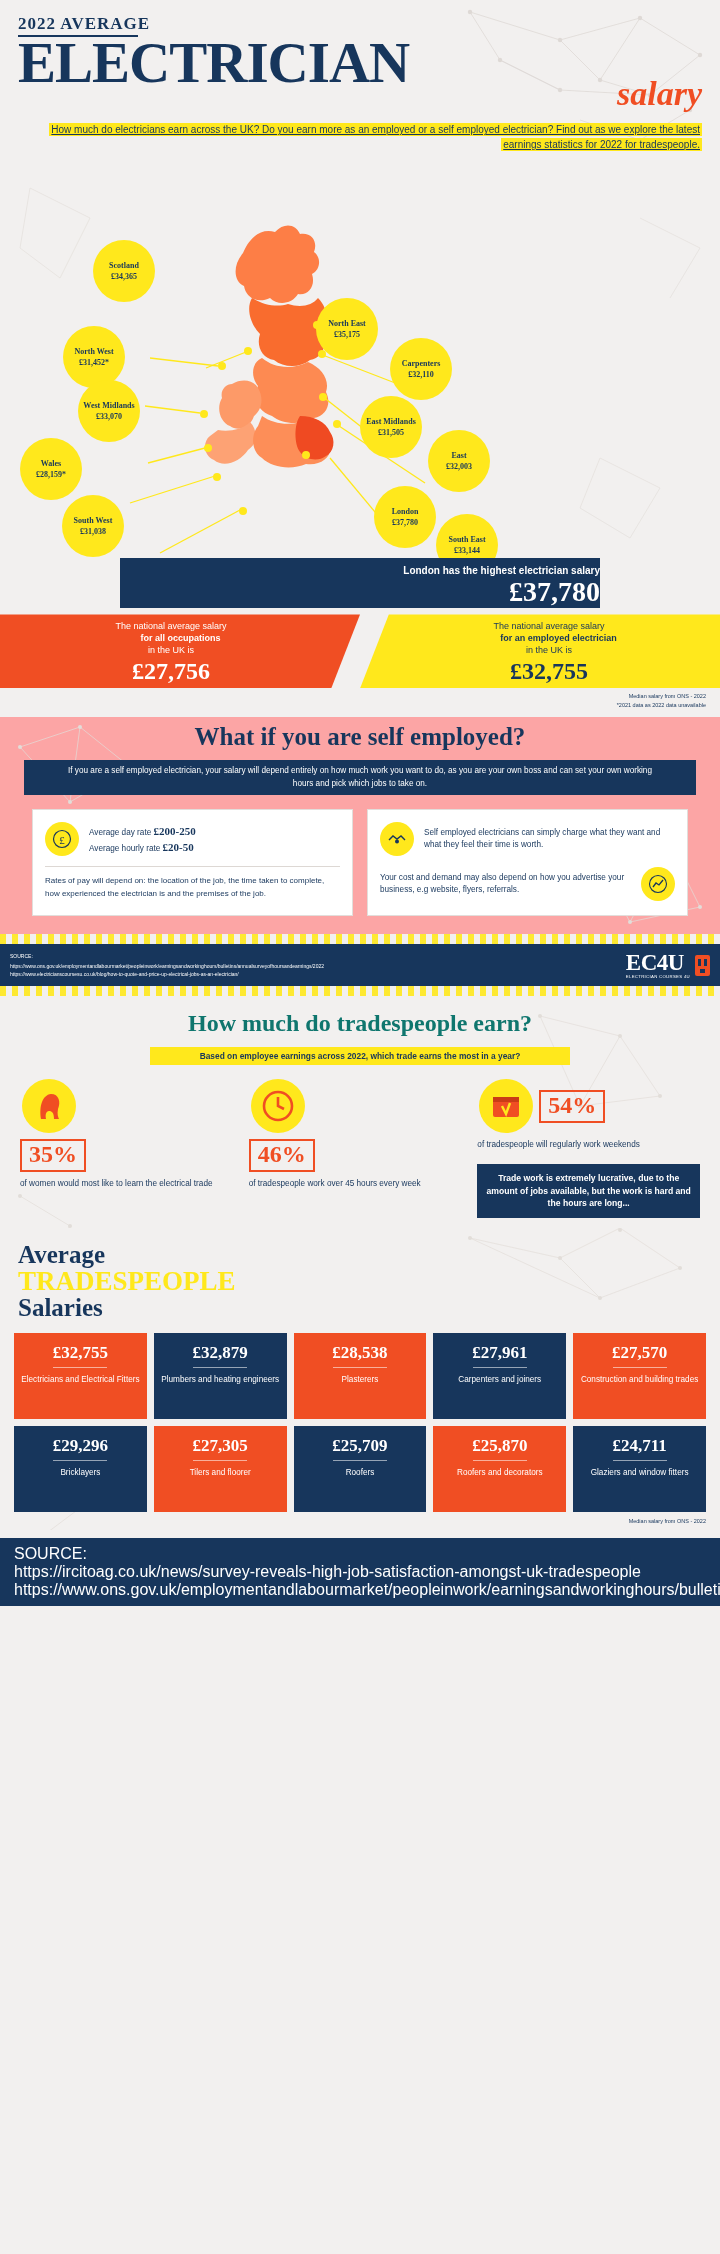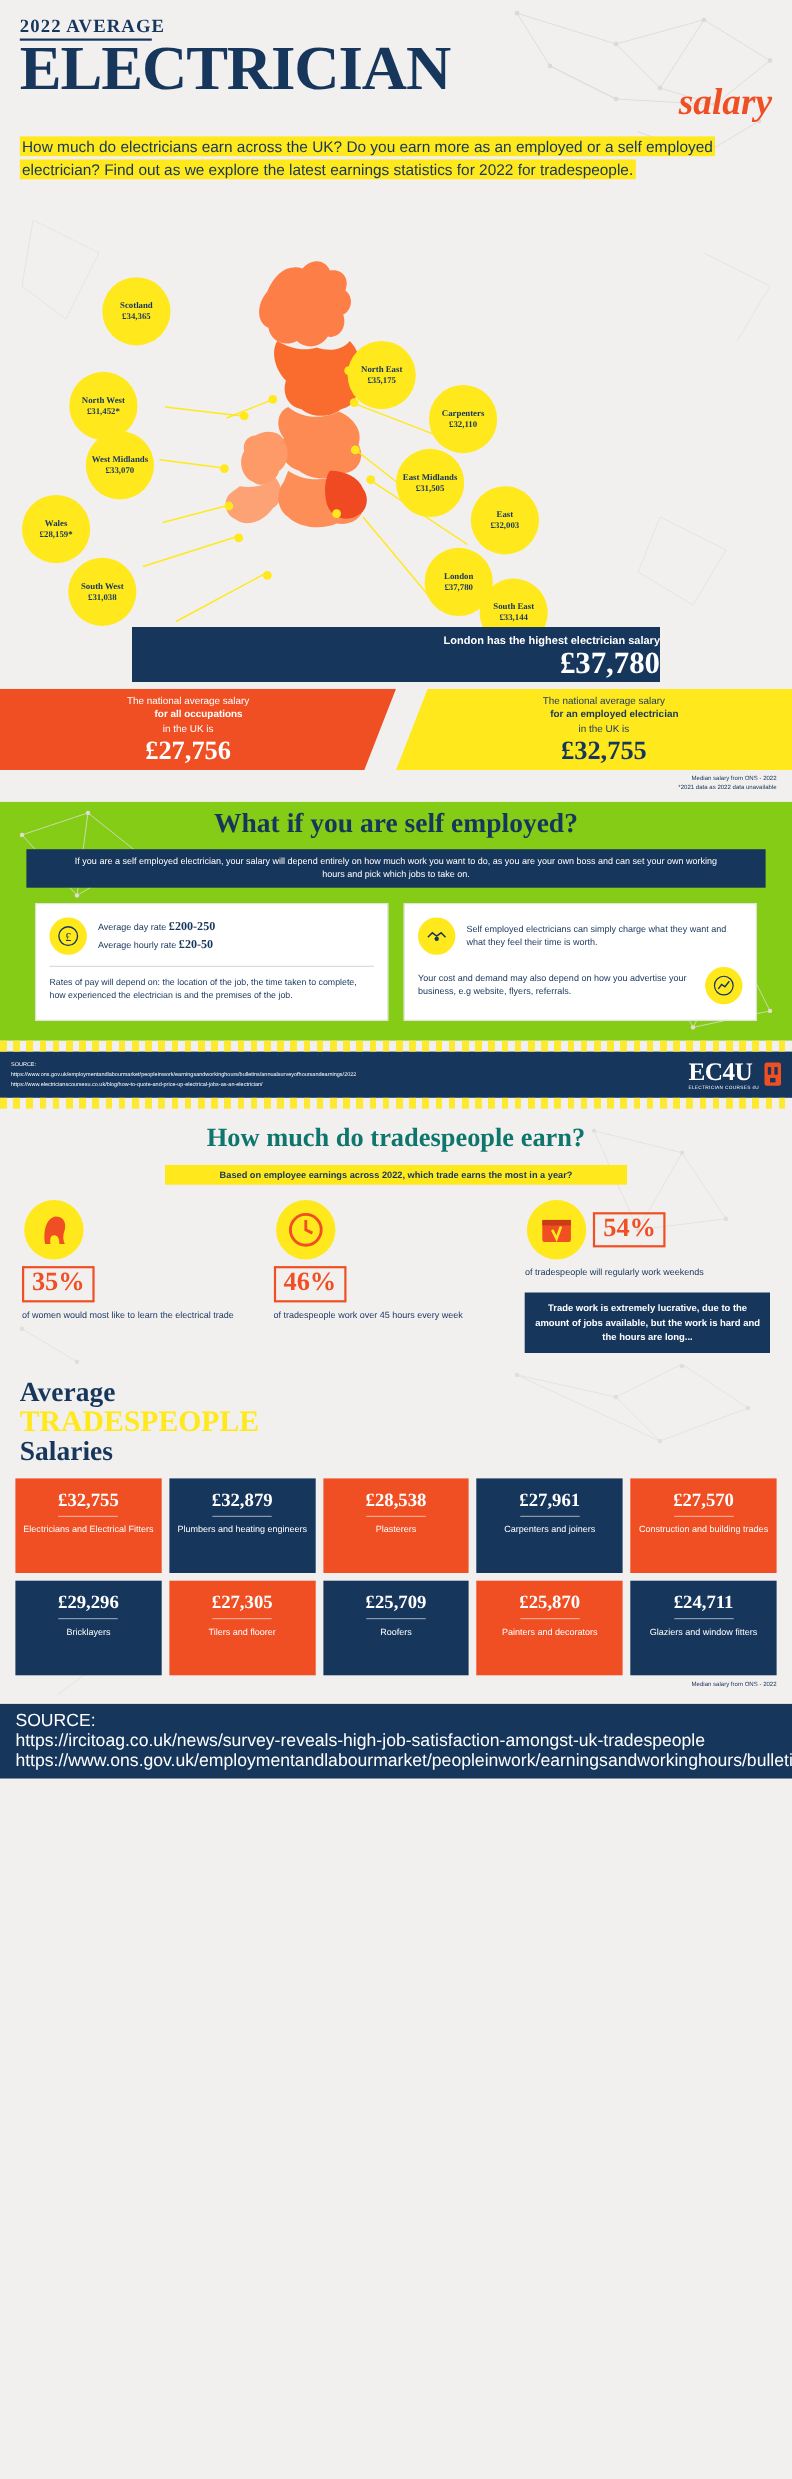--- a/index.html
+++ b/index.html
@@ -50,26 +50,27 @@
     font-weight: bold;
     font-size: 34px;
     color: #f04e23;
     text-align: right;
     margin-top: -14px;
     position: relative;
     z-index: 2;
   }
   .h-desc {
     margin: 10px 0 0 0;
-    font-size: 14px;
+    font-size: 10px;
     line-height: 1.45;
     color: #17365c;
-    text-align: left;
+    text-align: right;
     position: relative;
     z-index: 2;
+    text-decoration: underline;
   }
   .h-desc span {
     background: #ffe81c;
     padding: 1px 2px;
     display: inline;
     box-decoration-break: clone;
   }
 
   
   .map-section {
@@ -154,21 +155,21 @@
   .srcnote {
     text-align: right;
     padding: 4px 14px 8px 0;
     font-size: 5.5px;
     line-height: 1.5;
     color: #17365c;
   }
 
   
   .self-section {
-    background: #84cc16;
+    background: #fca5a5;
     padding: 6px 0 18px 0;
     position: relative;
     overflow: hidden;
   }
   .sec-title {
     font-family: "Liberation Serif", serif;
     font-weight: bold;
     font-size: 25px;
     text-align: center;
     color: #17365c;
@@ -503,21 +504,21 @@
       <div class="vl">£31,505</div>
     </div>
     <div class="pin" style="left:428px; top:272px;">
       <div class="nm">East</div>
       <div class="vl">£32,003</div>
     </div>
     <div class="pin" style="left:20px;  top:280px;">
       <div class="nm">Wales</div>
       <div class="vl">£28,159*</div>
     </div>
-    <div class="pin" style="left:386px; top:328px;">
+    <div class="pin" style="left:374px; top:328px;">
       <div class="nm">London</div>
       <div class="vl">£37,780</div>
     </div>
     <div class="pin" style="left:62px;  top:337px;">
       <div class="nm">South West</div>
       <div class="vl">£31,038</div>
     </div>
     <div class="pin" style="left:436px; top:356px;">
       <div class="nm">South East</div>
       <div class="vl">£33,144</div>
@@ -741,21 +742,21 @@
         <div class="lbl">Tilers and floorer</div>
       </div>
       <div class="cell navy">
         <div class="amt">£25,709</div>
         <div class="rule"></div>
         <div class="lbl">Roofers</div>
       </div>
       <div class="cell orange">
         <div class="amt">£25,870</div>
         <div class="rule"></div>
-        <div class="lbl">Painters and decorators</div>
+        <div class="lbl">Roofers and decorators</div>
       </div>
       <div class="cell navy">
         <div class="amt">£24,711</div>
         <div class="rule"></div>
         <div class="lbl">Glaziers and window fitters</div>
       </div>
     </div>
     <div class="medianote">Median salary from ONS - 2022</div>
   </div>
 

